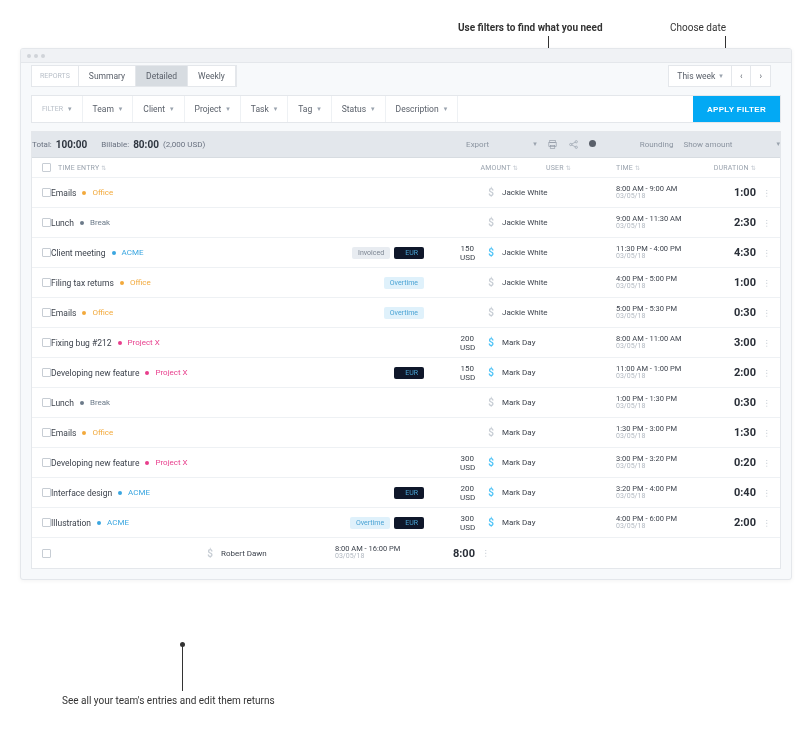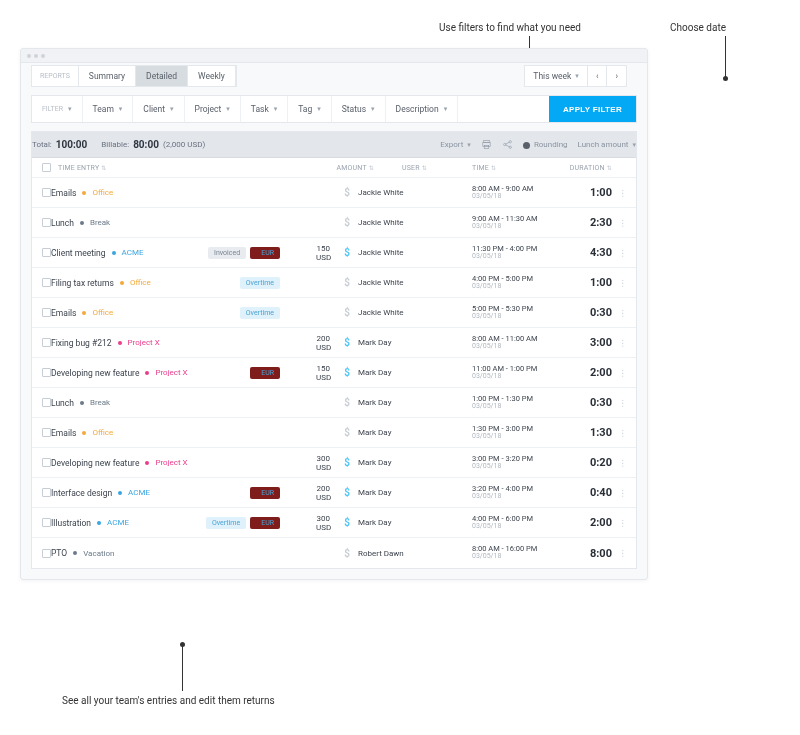--- a/index.html
+++ b/index.html
@@ -4,21 +4,21 @@
 <style>
   * { box-sizing: border-box; margin: 0; padding: 0; }
   body { font-family: -apple-system, BlinkMacSystemFont, "Segoe UI", Roboto, Arial, sans-serif; background: #fff; color: #333; font-size: 10px; }
   .stage { width: 800px; height: 735px; position: relative; }
 
   
   .anno { position: absolute; font-size: 10px; color: #333; }
   .anno .dot { width: 5px; height: 5px; border-radius: 50%; background: #333; position: absolute; }
   .anno .line { background: #333; position: absolute; }
 
-  .window { position: absolute; top: 48px; left: 20px; width: 628px; border: 1px solid #e4e7eb; border-radius: 3px; background: #f7f9fb; box-shadow: 0 1px 4px rgba(0,0,0,0.05); overflow: hidden; }
+  .window { position: absolute; top: 48px; left: 20px; width: 772px; border: 1px solid #e4e7eb; border-radius: 3px; background: #f7f9fb; box-shadow: 0 1px 4px rgba(0,0,0,0.05); overflow: hidden; }
   .titlebar { height: 14px; background: #f0f2f5; border-bottom: 1px solid #e4e7eb; display: flex; align-items: center; padding-left: 6px; gap: 3px; }
   .tdot { width: 4px; height: 4px; border-radius: 50%; background: #d0d4d9; }
 
   .topbar { height: 26px; display: flex; align-items: stretch; background: #f7f9fb; padding: 0 10px; gap: 6px; }
   .tabs { display: flex; align-items: stretch; border: 1px solid #e4e7eb; margin: 2px 0; background: #fff; }
   .tabs .label { font-size: 7px; color: #b7bec7; display: flex; align-items: center; padding: 0 8px; border-right: 1px solid #e4e7eb; }
   .tab { font-size: 8.5px; color: #5a606a; display: flex; align-items: center; padding: 0 10px; border-right: 1px solid #e4e7eb; cursor: pointer; }
   .tab.active { background: #d7dce1; }
   .spacer { flex: 1; }
   .datepick { display: flex; align-items: stretch; margin: 2px 10px; border: 1px solid #e4e7eb; background: #fff; }
@@ -29,21 +29,21 @@
   .filterbar { margin: 6px 10px 8px; background: #fff; border: 1px solid #e4e7eb; height: 28px; display: flex; align-items: stretch; }
   .filtercell { display: flex; align-items: center; padding: 0 10px; border-right: 1px solid #eef1f4; font-size: 8.5px; color: #5a606a; cursor: pointer; }
   .filtercell.hdr { font-size: 7px; color: #b7bec7; }
   .filtercell .caret { margin-left: 5px; }
   .applybtn { margin-left: auto; background: #03a9f4; color: #fff; font-size: 8px; font-weight: 600; letter-spacing: .3px; border: none; padding: 0 14px; cursor: pointer; }
 
   .panel { margin: 0 10px 10px; background: #fff; border: 1px solid #e4e7eb; }
   .summary { height: 26px; background: #e3e7ec; border-bottom: 1px solid #d7dce1; display: flex; align-items: center; padding: 0 0; font-size: 8px; color: #6a7280; gap: 4px; }
   .summary b { color: #2f3640; font-size: 10px; font-weight: 700; }
   .summary .right { margin-left: auto; display: flex; align-items: center; gap: 10px; }
-  .iconbtn { color: #8b94a0; cursor: pointer; display: flex; align-items: flex-end; font-size: 8px; }
+  .iconbtn { color: #8b94a0; cursor: pointer; display: flex; align-items: flex-start; font-size: 8px; gap: 40px; }
   .iconbtn svg { width: 11px; height: 11px; stroke: #8b94a0; fill: none; stroke-width: 1.3; }
   .toggle { width: 7px; height: 7px; border-radius: 50%; background: #5a606a; display: inline-block; vertical-align: middle; margin-right: 4px; }
 
   .theadrow { height: 20px; display: flex; align-items: center; padding: 0 10px; font-size: 7px; color: #9aa3ae; border-bottom: 1px solid #eef1f4; letter-spacing: .2px; }
   .theadrow .chk { width: 16px; }
   .sortic { font-size: 6px; margin-left: 2px; color: #c2c8d0; }
 
   .col-entry { flex: 1.9; }
   .col-badges { width: 92px; display: flex; gap: 4px; justify-content: flex-end; }
   .col-amount { width: 56px; text-align: right; padding-right: 6px; }
@@ -55,37 +55,37 @@
 
   .row { height: 30px; display: flex; align-items: center; padding: 0 10px; border-bottom: 1px solid #eef1f4; font-size: 8.5px; color: #3d434d; }
   .row:last-child { border-bottom: none; }
   .chkbox { width: 9px; height: 9px; border: 1px solid #c7cdd4; border-radius: 1px; cursor: pointer; }
   .entry { display: flex; align-items: center; gap: 6px; }
   .entry .title { color: #3d434d; }
   .projdot { width: 4px; height: 4px; border-radius: 50%; }
   .proj { font-size: 8px; }
   .badge { font-size: 7px; padding: 2px 6px; border-radius: 2px; }
   .badge.inv { background: #e8ecf1; color: #7b8491; }
-  .badge.eur { background: #7f1d1d; color: #4aa3d4; padding-left: 11px; }
+  .badge.eur { background: #0f172a; color: #4aa3d4; padding-left: 11px; }
   .badge.ot  { background: #dff1fb; color: #4aa3d4; }
   .amount { font-size: 8px; color: #3d434d; padding-left: 36px; }
   .dollar { font-size: 10px; font-weight: 600; }
   .dollar.off { color: #c7cdd4; }
   .dollar.on  { color: #4ec3f7; }
   .user { font-size: 8px; color: #3d434d; }
   .timewrap { display: flex; flex-direction: column; line-height: 1.1; margin-left: 44px; }
   .timewrap .t { font-size: 7.5px; color: #3d434d; }
   .timewrap .d { font-size: 7px; color: #b1b8c1; }
   .dur { font-size: 11px; color: #2a2f38; }
 </style>
 </head>
 <body>
 <div class="stage">
 
-<div class="anno" style="left:439px; top:22px;">
+<div class="anno" style="left:458px; top:22px;font-weight:bold;">
   <span>Use filters to find what you need</span>
   <div class="line" style="left:90px; top:14px; width:1px; height:108px;"></div>
   <div class="dot" style="left:88px; top:120px;"></div>
 </div>
 <div class="anno" style="left:670px; top:22px;">
   <span>Choose date</span>
   <div class="line" style="left:55px; top:14px; width:1px; height:42px;"></div>
   <div class="dot" style="left:53px; top:54px;"></div>
 </div>
 <div class="anno" style="left:62px; top:695px;">
@@ -176,21 +176,21 @@
                 <circle cx="18" cy="6" r="2.5"></circle>
                 <circle cx="18" cy="18" r="2.5"></circle>
                 <path d="M8 11 16 7 M8 13 16 17"></path>
               </svg>
         </div>
         <div class="iconbtn">
           <span class="toggle"></span>
           <span>Rounding</span>
         </div>
         <div class="iconbtn">
-          <span>Lunch amount</span>
+          <span>Show amount</span>
           <span class="caret">▾</span>
         </div>
       </div>
     </div>
 
     <div class="theadrow">
       <div class="chk">
             <div class="chkbox"></div>
           </div>
       <div class="col-entry"><span>TIME ENTRY</span><span class="sortic">⇅</span></div>
@@ -455,25 +455,20 @@
               <span class="t">4:00 PM - 6:00 PM</span>
               <span class="d">03/05/18</span>
             </div>
             <div class="col-dur dur">2:00</div>
             <div class="col-more"><span style="color:#c7cdd4;letter-spacing:-1px;">⋮</span></div>
           </div>
           <div class="row">
             <div class="chk">
               <div class="chkbox"></div>
             </div>
-            <div class="col-entry entry">
-              <span class="title">PTO</span>
-              <span class="projdot" style="background:#6c7a89"></span>
-              <span class="proj" style="color:#6c7a89">Vacation</span>
-            </div>
             <div class="col-badges"></div>
             <div class="col-amount amount"></div>
             <div class="col-bill"><span class="dollar off">$</span></div>
             <div class="col-user user">Robert Dawn</div>
             <div class="col-time timewrap">
               <span class="t">8:00 AM - 16:00 PM</span>
               <span class="d">03/05/18</span>
             </div>
             <div class="col-dur dur">8:00</div>
             <div class="col-more"><span style="color:#c7cdd4;letter-spacing:-1px;">⋮</span></div>

